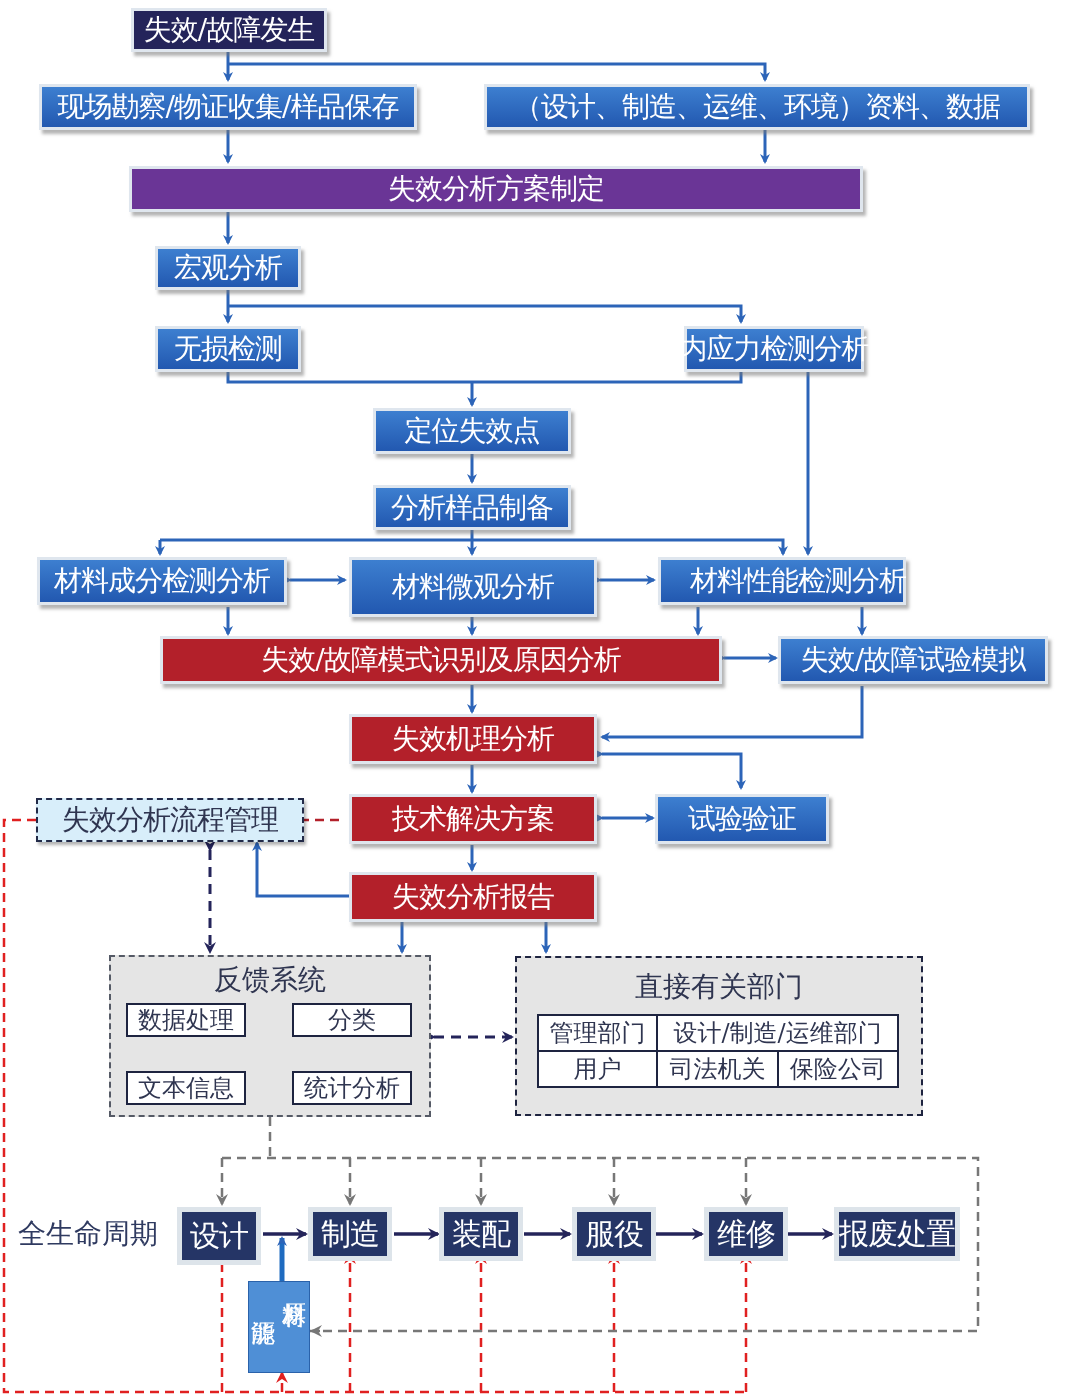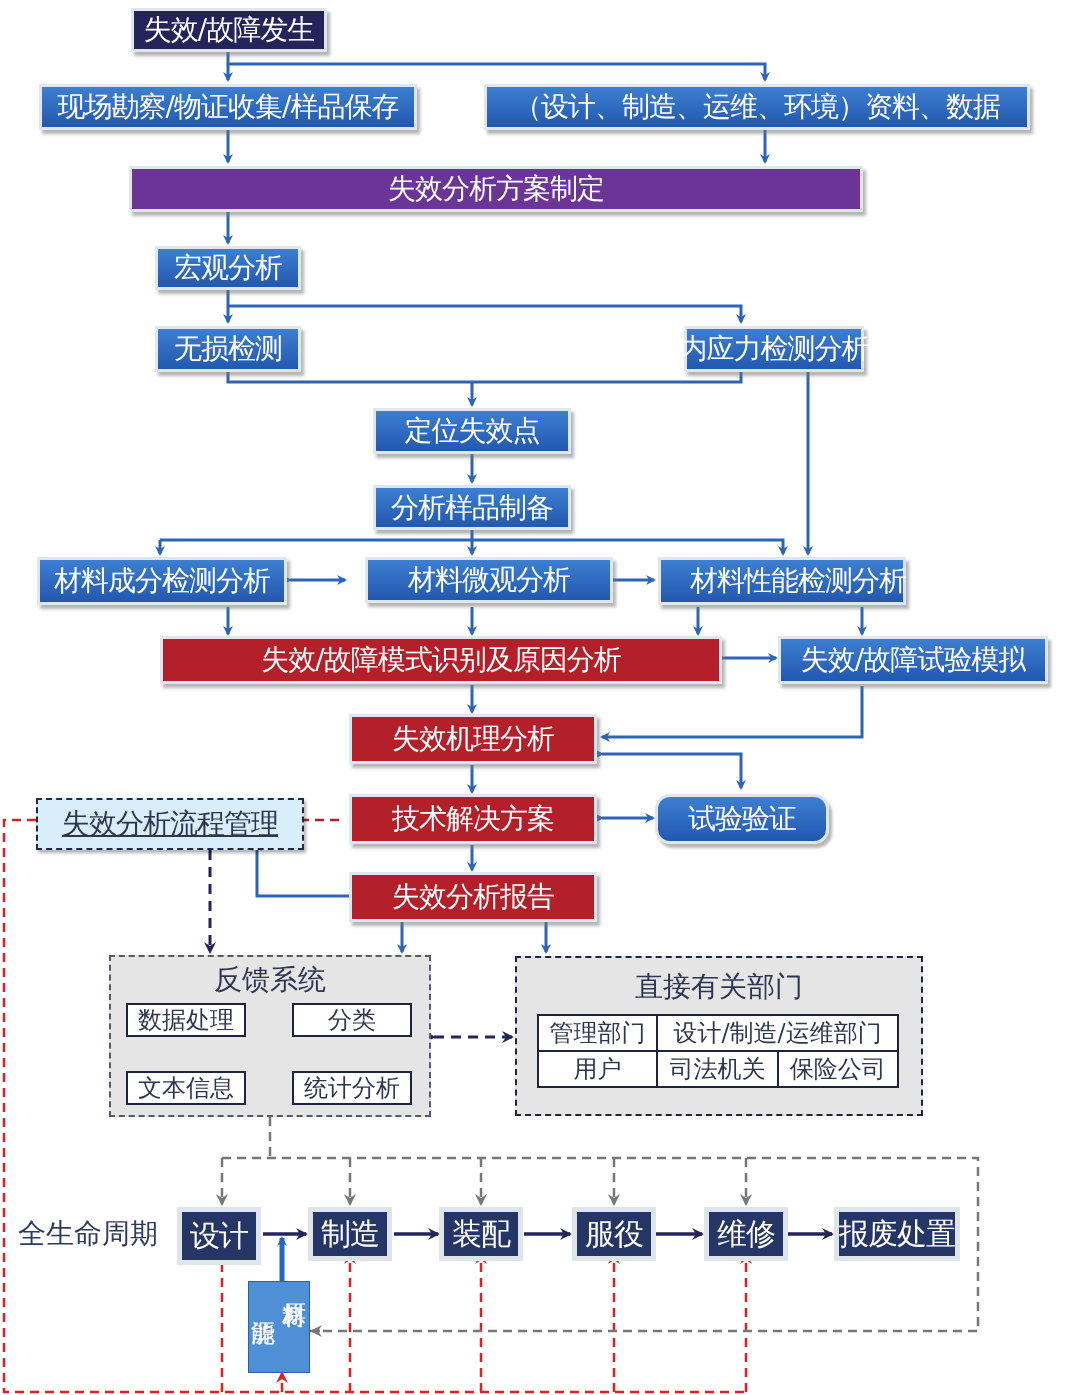--- a/index.html
+++ b/index.html
@@ -128,29 +128,29 @@
 <div class="box navy" style="left:131px;top:8px;width:196px;height:44px;">失效/故障发生</div>
 <div class="box blue" style="left:39px;top:84px;width:378px;height:46px;">现场勘察/物证收集/样品保存</div>
 <div class="box blue" style="left:484px;top:84px;width:546px;height:46px;">（设计、制造、运维、环境）资料、数据</div>
 <div class="box purple" style="left:129px;top:166px;width:734px;height:46px;">失效分析方案制定</div>
 <div class="box blue" style="left:155px;top:246px;width:146px;height:44px;">宏观分析</div>
 <div class="box blue" style="left:155px;top:326px;width:146px;height:46px;">无损检测</div>
 <div class="box blue" style="left:636px;top:326px;width:180px;height:46px;margin-left:48px;">内应力检测分析</div>
 <div class="box blue" style="left:373px;top:408px;width:198px;height:46px;">定位失效点</div>
 <div class="box blue" style="left:373px;top:485px;width:198px;height:45px;">分析样品制备</div>
 <div class="box blue" style="left:37px;top:557px;width:250px;height:48px;">材料成分检测分析</div>
-<div class="box blue" style="left:349px;top:557px;width:248px;height:46px;margin-left:16px;">材料微观分析</div>
+<div class="box blue" style="left:349px;top:557px;width:248px;height:60px;">材料微观分析</div>
 <div class="box blue" style="left:658px;top:557px;width:248px;height:48px;padding-left:32px;">材料性能检测分析</div>
 <div class="box red" style="left:160px;top:636px;width:562px;height:48px;">失效/故障模式识别及原因分析</div>
 <div class="box blue" style="left:778px;top:636px;width:270px;height:48px;">失效/故障试验模拟</div>
 <div class="box red" style="left:349px;top:714px;width:248px;height:50px;">失效机理分析</div>
 <div class="box red" style="left:349px;top:794px;width:248px;height:50px;">技术解决方案</div>
-<div class="box blue" style="left:655px;top:794px;width:174px;height:50px;border-radius:15px;">试验验证</div>
+<div class="box blue" style="left:655px;top:794px;width:174px;height:50px;">试验验证</div>
 <div class="box red" style="left:349px;top:872px;width:248px;height:50px;">失效分析报告</div>
-<div class="box pale" style="left:36px;top:798px;width:268px;height:52px;text-decoration:underline;">失效分析流程管理</div>
+<div class="box pale" style="left:36px;top:798px;width:268px;height:44px;">失效分析流程管理</div>
 
 <div class="panel" style="left:109px;top:955px;width:322px;height:162px;">
   <div class="panel-title" style="top:4px;">反馈系统</div>
 </div>
 <div class="wbox" style="left:126px;top:1003px;width:120px;height:34px;">数据处理</div>
 <div class="wbox" style="left:292px;top:1003px;width:120px;height:34px;">分类</div>
 <div class="wbox" style="left:126px;top:1071px;width:120px;height:34px;">文本信息</div>
 <div class="wbox" style="left:292px;top:1071px;width:120px;height:34px;">统计分析</div>
 
 <div class="panel panel2" style="left:515px;top:956px;width:408px;height:160px;">

